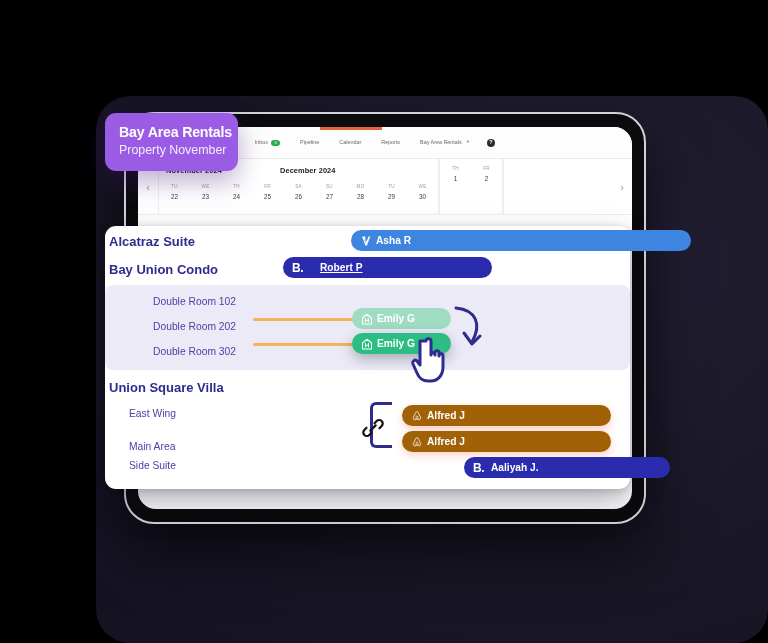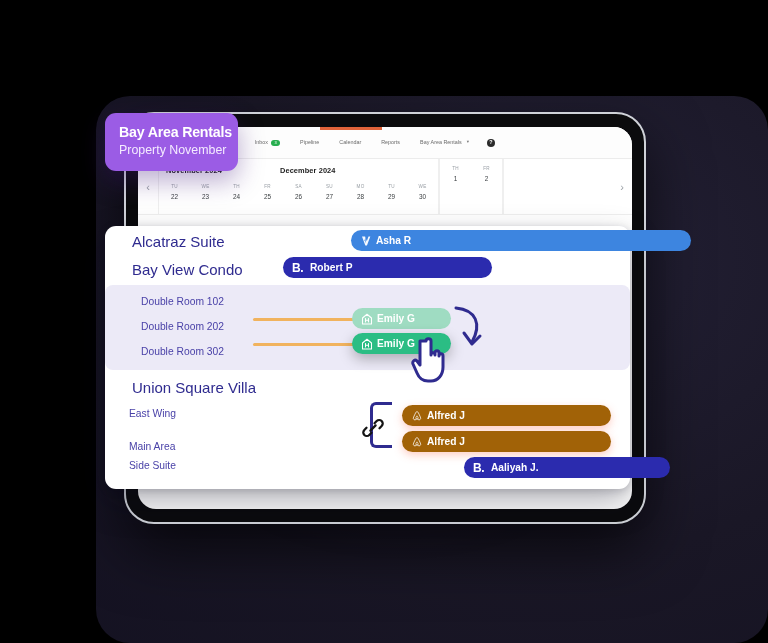--- a/index.html
+++ b/index.html
@@ -146,44 +146,44 @@
     border-radius:11px;
     overflow:hidden;
   }
   .row{
     position:relative;
     height:26px;
     display:flex;
     align-items:center;
   }
   .rowlabel{
-    font-size:15px;
+    font-size:13px;
     color:#2f2b8f;
-    font-weight:normal;
-    padding-left:27px;
+    font-weight:bold;
+    padding-left:4px;
     white-space:nowrap;
   }
   .rowlabel.sub{
     font-weight:normal;
     color:#4a42a8;
     padding-left:24px;
     font-size:10.3px;
   }
   .group{
     position:relative;
     background:#eceaf7;
     border-radius:8px;
     margin:2px 0 4px 0;
     padding:4px 0 6px 0;
   }
   .group .rowlabel.grouptitle{
     font-size:10px; font-weight:bold; color:#2f2b8f;
     padding-left:27px; padding-top:1px; padding-bottom:2px;
   }
-  .group .rowlabel.sub{ padding-left:36px; }
+  .group .rowlabel.sub{ padding-left:48px; }
 
   
   .pill{
     position:absolute;
     height:21px;
     border-radius:11px;
     display:flex;
     align-items:center;
     gap:4px;
     padding:0 13px 0 9px;
@@ -363,21 +363,21 @@
 </div>
 
 <div class="calcard">
   <div class="calcard-clip">
 
     <div class="row" style="height:30px;">
       <div class="rowlabel">Alcatraz Suite</div>
     </div>
 
     <div class="row" style="height:27px;">
-      <div class="rowlabel">Bay View Condo</div>
+      <div class="rowlabel">Bay Union Condo</div>
     </div>
 
     <div class="group">
       <div class="row" style="height:25px;">
         <div class="rowlabel sub">Double Room 102</div>
       </div>
       <div class="row" style="height:25px;">
         <div class="rowlabel sub">Double Room 202</div>
       </div>
       <div class="row" style="height:25px;">
@@ -405,21 +405,21 @@
   <div class="pill vrbo" style="left:246px; top:4px; width:340px;">
     <svg class="glyph" viewBox="0 0 24 24">
       <path d="M4 3 L10.2 3 L13.6 12.5 L17 3 L20.6 3 L13.9 21 L10.6 21 Z" fill="#ffffff" opacity=".95"></path>
       <path d="M11.3 3 L11.3 16.5 L9.2 10.5 Z" fill="#3d85e0"></path>
     </svg>
     <span>Asha R</span>
   </div>
 
   <div class="pill booking" style="left:178px; top:31px; width:209px;">
     <span class="glyph" style="color:#fff;font-size:12px;font-weight:bold;line-height:12px;letter-spacing:-.4px;">B.</span>
-    <span style="margin-left:2px;">Robert P</span>
+    <span style="margin-left:12px;text-decoration:underline;">Robert P</span>
   </div>
 
   <div class="pill direct-ghost" style="left:247px; top:82px; width:99px;">
     <svg class="glyph" viewBox="0 0 24 24">
       <path d="M12 2.5 L21 10 L21 22 L3 22 L3 10 Z" fill="none" stroke="#ffffff" stroke-width="2.1" stroke-linejoin="round"></path>
       <path d="M9 11 L9 18 M15 11 L15 18 M9 14.5 L15 14.5" stroke="#ffffff" stroke-width="2" stroke-linecap="round"></path>
     </svg>
     <span>Emily G</span>
   </div>
 

